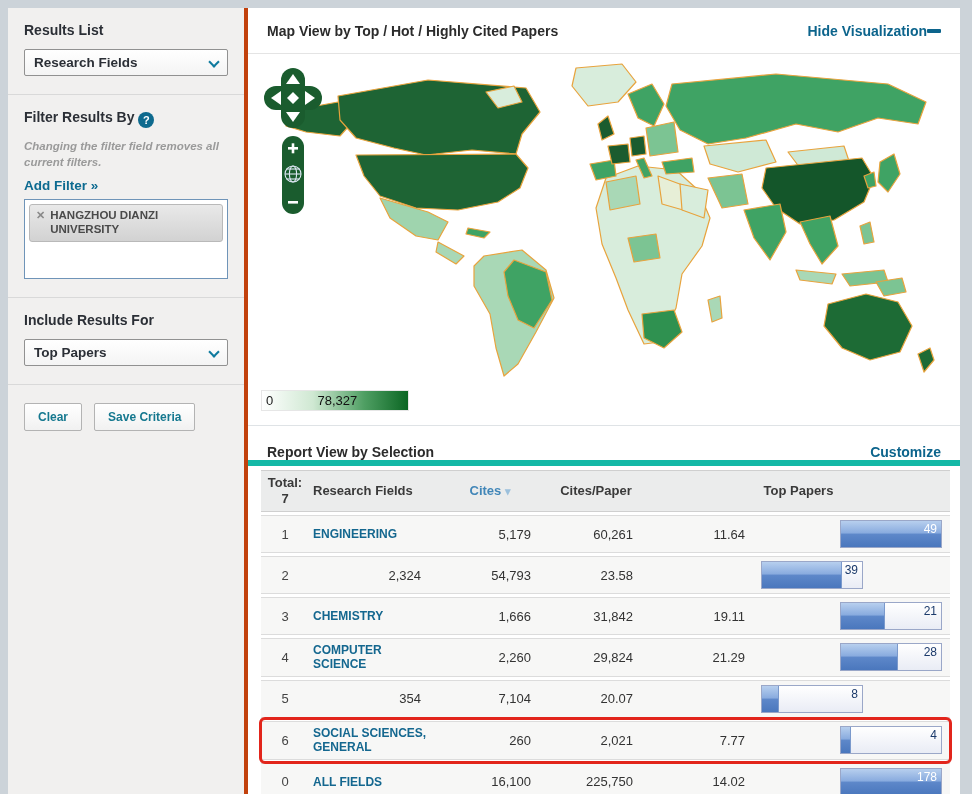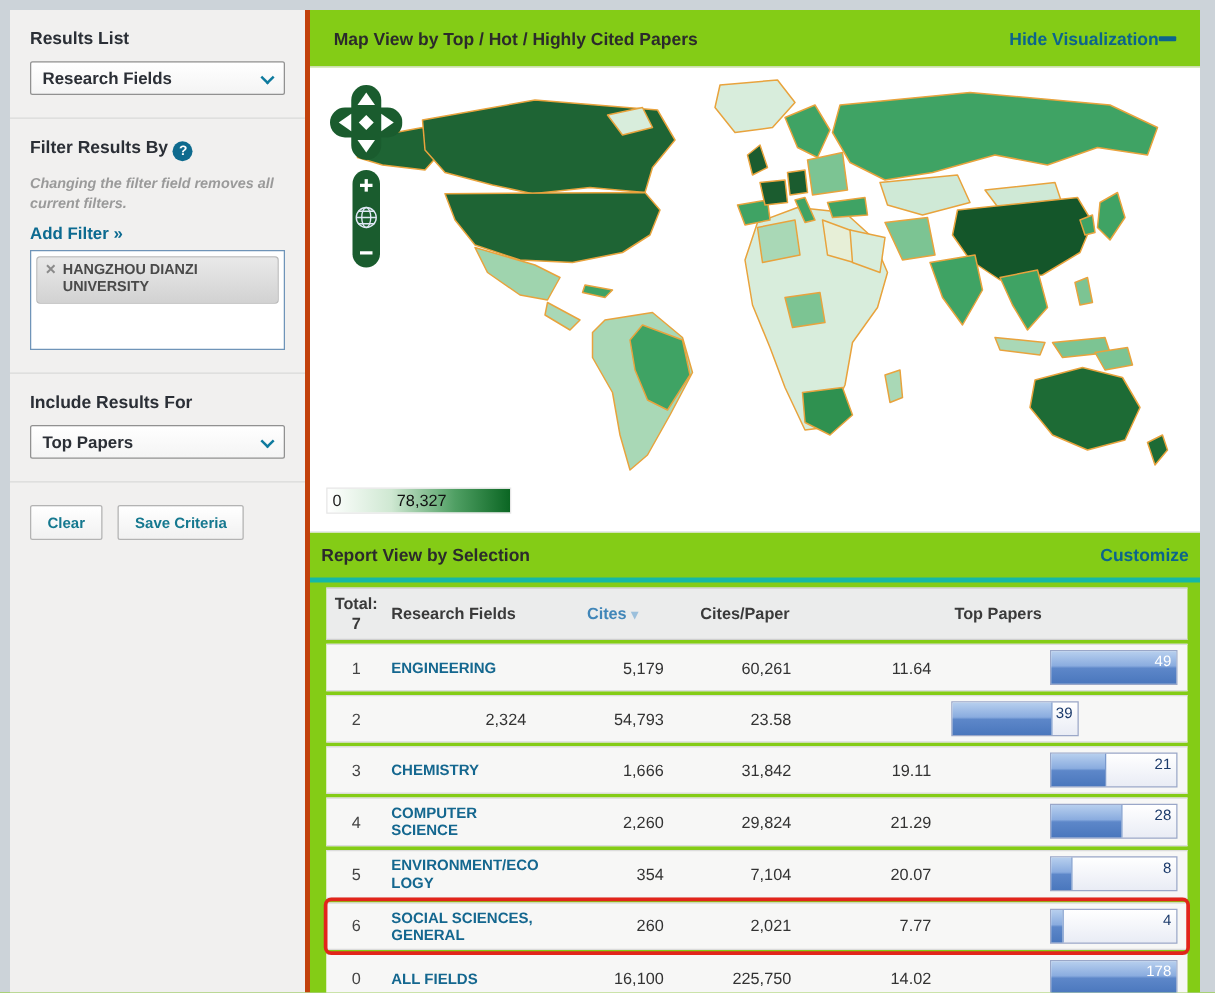--- a/index.html
+++ b/index.html
@@ -33,38 +33,38 @@
   .filter-box { background:#fff; border:1px solid #6f94b8; height:80px; padding:4px; }
   .filter-tag { background:linear-gradient(#e9e9e9,#d2d2d2); border:1px solid #b9b9b9; border-radius:3px;
     padding:3px 6px 4px 6px; font-size:11.5px; font-weight:bold; color:#4a4a4a; line-height:1.25; display:flex; gap:5px; }
   .tag-x { color:#8a8a8a; font-weight:bold; cursor:pointer; font-size:11px; padding-top:1px; }
   .btn-row { padding:18px 16px; display:flex; gap:12px; }
   .btn { background:linear-gradient(#ffffff,#f1f1f1); border:1px solid #b3b3b3; border-radius:2px;
     color:#15788f; font-weight:bold; font-size:12px; padding:6px 13px; cursor:pointer;
     font-family:"Liberation Sans", sans-serif; }
 
   
-  .main { width:712px; background:#84cc16; position:relative; }
+  .main { width:712px; background:#ffffff; position:relative; }
   .main-header { height:46px; padding:0 19px; display:flex; align-items:center; justify-content:space-between; border-bottom:1px solid #e4e4e4; }
   .main-title { font-weight:bold; font-size:14px; color:#2b2b2b; }
   .teal-link { color:#0c648c; font-weight:bold; font-size:14px; text-decoration:none; cursor:pointer; display:flex; align-items:center; }
   .minus-glyph { display:inline-block; width:14px; height:4px; background:#0c648c; border-radius:1px; }
 
   
   .map-wrap { position:relative; height:372px; border-bottom:1px solid #dfe3e6; background:#fff; }
   svg.world { position:absolute; left:28px; top:4px; }
   .map-controls { position:absolute; left:16px; top:14px; }
   .legend { position:absolute; left:13px; bottom:14px; width:148px; height:21px;
     background:linear-gradient(90deg,#ffffff 0%,#cfe8d2 35%,#4f9f63 70%,#0b6623 100%);
     border:1px solid #e6e6e6; }
   .legend .lg-min { position:absolute; left:4px; top:2px; font-size:13px; color:#222; }
   .legend .lg-max { position:absolute; left:38%; top:2px; font-size:13px; color:#111; }
 
   
-  .report-header { height:40px; padding:0 9px; display:flex; align-items:center; justify-content:space-between; border-bottom:4px solid #14b8a6; }
+  .report-header { height:40px; padding:0 19px; display:flex; align-items:flex-end; justify-content:space-between; border-bottom:6px solid #14b8a6; }
 
   
   .table-wrap { padding:4px 10px 0 13px; }
   .tgrid { display:grid; grid-template-columns:48px 126px 110px 102px 112px 1fr 112px; align-items:center; }
   .thead { background:#ebecec; border-top:1px solid #cfcfcf; border-bottom:1px solid #cfcfcf; min-height:42px; margin-bottom:3px; }
   .th { font-weight:bold; color:#3a3a3a; font-size:13px; text-align:center; line-height:1.2; padding:4px 2px; }
   .th.left { text-align:left; padding-left:4px; }
   .th-cites { color:#4186b8; cursor:pointer; }
   .caret { color:#9cc0dc; font-size:11px; }
   .trow { background:#f7f7f6; border-top:1px solid #dcdcdc; border-bottom:1px solid #dcdcdc; margin-bottom:3px; min-height:30px; position:relative; }
@@ -324,21 +324,20 @@
             <div class="cell"></div>
             <div class="cell c-bar">
               <div class="bar-track">
                 <div class="bar-fill" style="width: 57%;"></div>
                 <div class="bar-val">28</div>
               </div>
             </div>
           </div>
           <div class="tgrid trow">
             <div class="cell c-rank">5</div>
-            <div class="cell c-field"><a>ENVIRONMENT/ECOLOGY</a></div>
             <div class="cell c-num">354</div>
             <div class="cell c-num">7,104</div>
             <div class="cell c-num">20.07</div>
             <div class="cell"></div>
             <div class="cell c-bar">
               <div class="bar-track">
                 <div class="bar-fill" style="width: 17%;"></div>
                 <div class="bar-val">8</div>
               </div>
             </div>

